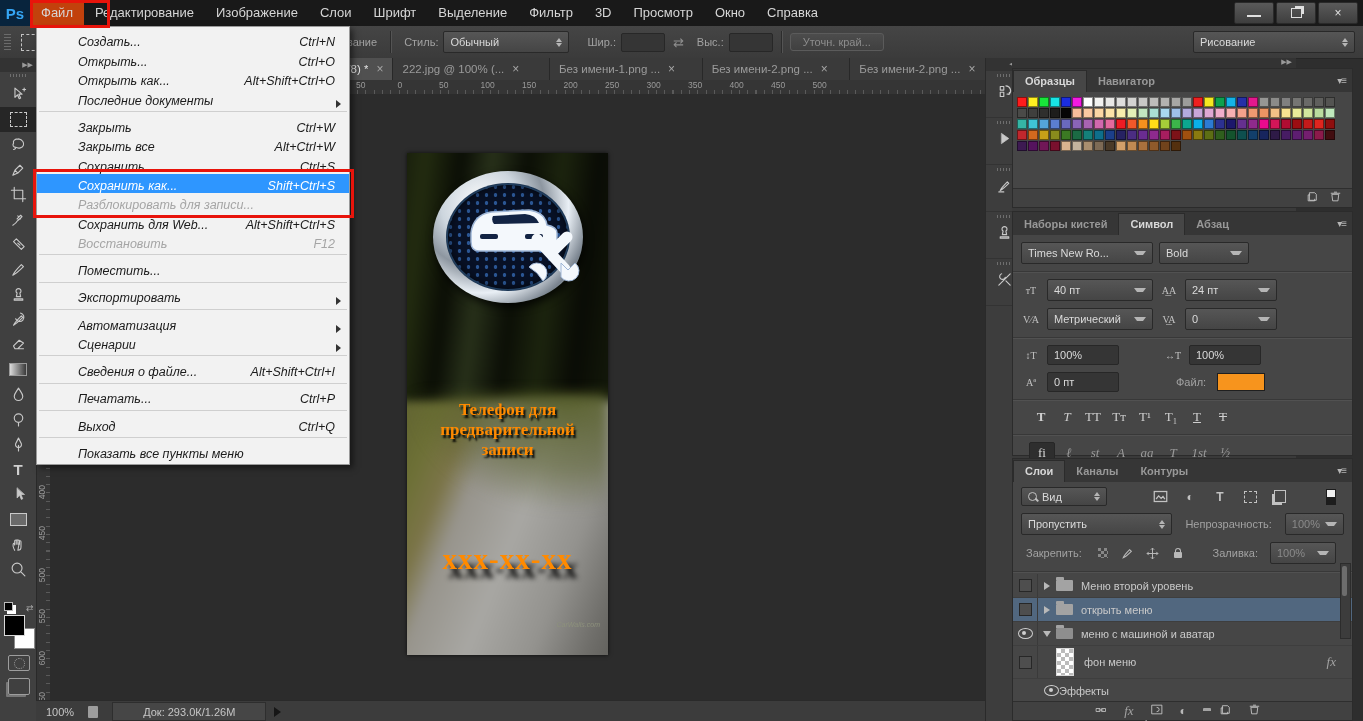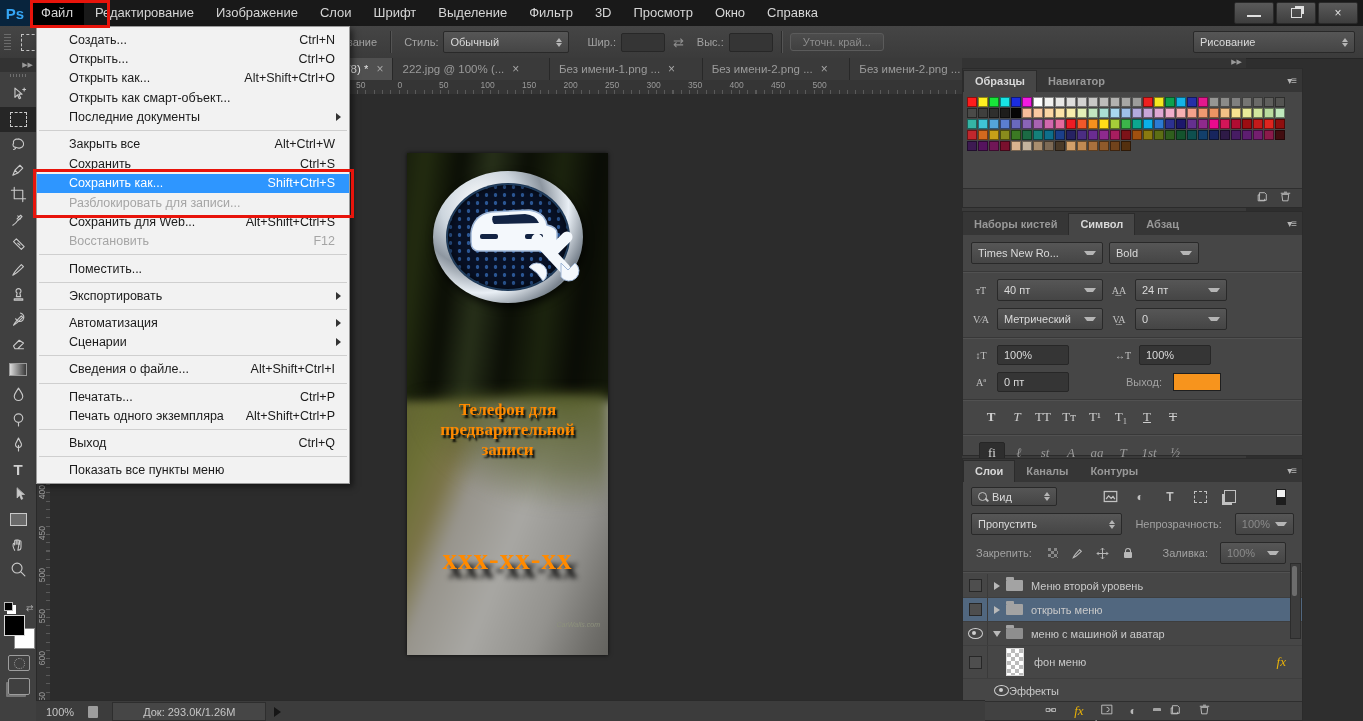--- a/index.html
+++ b/index.html
@@ -4,21 +4,21 @@
 <style>
   html,body{margin:0;padding:0;background:#1a1a1a;}
   #app{position:relative;width:1363px;height:721px;overflow:hidden;background:#2e2e2e;
        font-family:"Liberation Sans",sans-serif;color:#cccccc;font-size:12px;}
   .abs{position:absolute;}
   
   #titlebar{left:0;top:0;width:1363px;height:26px;background:#191919;display:flex;align-items:center;}
   .ps-logo{width:30px;height:26px;background:#08243d;color:#35a6f5;font-weight:bold;font-size:15px;
            display:flex;align-items:center;justify-content:center;}
   .mitem{padding:0 11px;height:26px;line-height:26px;color:#d6d6d6;font-size:13px;white-space:nowrap;}
-  .mitem.active{background:#000000;}
+  .mitem.active{background:#c2410c;}
   #winctl{position:absolute;right:5px;top:2px;display:flex;gap:2px;}
   .wbtn{width:38px;height:20px;background:linear-gradient(#5a5a5a,#3e3e3e);border:1px solid #2a2a2a;
         display:flex;align-items:center;justify-content:center;color:#e0e0e0;font-size:12px;border-radius:2px;}
   .wb-min{width:14px;height:2px;background:#e0e0e0;margin-top:6px;}
   .wb-rest{width:9px;height:8px;border:1.5px solid #e0e0e0;box-shadow:3px -3px 0 -1px #e0e0e0;}
   
   #optionsbar{left:0;top:26px;width:1363px;height:32px;background:linear-gradient(#454545,#3b3b3b);
               border-bottom:1px solid #262626;display:flex;align-items:center;}
   .obar-label{font-size:11px;color:#a2a2a2;margin:0 5px;white-space:nowrap;}
   .dd{background:linear-gradient(#565656,#454545);border:1px solid #292929;border-radius:2px;height:20px;
@@ -96,21 +96,21 @@
     font-weight:bold;font-size:34px;color:#ff8a00;text-shadow:6px 9px 5px rgba(0,0,0,.95);}
   .doc-ph2{position:absolute;left:0;top:390px;width:201px;text-align:center;font-family:"Liberation Serif",serif;
     font-weight:bold;font-size:29px;letter-spacing:1px;color:#ff8a00;text-shadow:6px 9px 5px rgba(0,0,0,.95);}
   .doc-wm{position:absolute;right:8px;top:468px;font-size:7px;color:#8d917c;font-style:italic;}
   
   #dock{left:985px;top:58px;width:37px;height:663px;background:#3d3d3d;border-left:1px solid #2a2a2a;border-right:1px solid #2a2a2a;}
   #dock-top{height:13px;background:#333;color:#9a9a9a;font-size:7px;text-align:right;padding:2px 3px 0 0;box-sizing:border-box;}
   .dock-btn{width:37px;height:47px;border-bottom:1px solid #333;display:flex;flex-direction:column;align-items:center;padding-top:3px;box-sizing:border-box;}
   .dock-grip{width:16px;height:3px;background:repeating-linear-gradient(90deg,#6e6e6e 0 1px,transparent 1px 3px);margin-bottom:6px;}
   
-  #rightcol{left:962px;top:58px;width:284px;height:663px;background:#3a3a3a;}
+  #rightcol{left:1012px;top:58px;width:284px;height:663px;background:#3a3a3a;}
   .pcol-top{height:10px;background:#333;color:#9a9a9a;font-size:7px;text-align:right;padding-right:4px;}
   .panel{position:absolute;left:0;width:341px;background:#464646;border:1px solid #2b2b2b;box-sizing:border-box;}
   .phead{height:23px;background:#363636;display:flex;align-items:flex-end;position:relative;}
   .ptab{padding:4px 11px 5px;font-size:11px;font-weight:bold;color:#989898;white-space:nowrap;}
   .ptab.active{background:#464646;color:#d8d8d8;border:1px solid #2b2b2b;border-bottom:none;}
   .pmenu{position:absolute;right:6px;top:6px;color:#b5b5b5;font-size:10px;letter-spacing:-1px;}
   
   #swgrid{padding:5px 4px;display:flex;flex-direction:column;gap:1px;}
   .swrow{display:flex;gap:1px;}
   .sw{width:10px;height:10px;border:1px solid rgba(0,0,0,.45);box-sizing:border-box;}
@@ -133,39 +133,39 @@
   .eye:after{content:"";position:absolute;left:3.5px;top:1.5px;width:4px;height:4px;border-radius:50%;background:#cfcfcf;}
   .tri{width:0;height:0;border-top:4px solid transparent;border-bottom:4px solid transparent;border-left:6px solid #b9b9b9;margin:0 6px;flex:none;}
   .tri.open{border-left:4px solid transparent;border-right:4px solid transparent;border-top:6px solid #b9b9b9;border-bottom:none;margin:0 5px;}
   .folder{width:17px;height:11px;background:#a3a3a3;border-radius:1px;position:relative;margin-right:8px;flex:none;}
   .folder:before{content:"";position:absolute;top:-3px;left:0;width:8px;height:3px;background:#a3a3a3;border-radius:1px 1px 0 0;}
   .lrow.sel{background:#51677f;}
   .checker{width:16px;height:26px;border:1px solid #d9d9d9;background:#fff;
     background-image:linear-gradient(45deg,#bbb 25%,transparent 25%,transparent 75%,#bbb 75%),
                      linear-gradient(45deg,#bbb 25%,transparent 25%,transparent 75%,#bbb 75%);
     background-size:8px 8px;background-position:0 0,4px 4px;margin:0 10px 0 18px;}
-  .fx{font-style:italic;color:#eab308;font-family:"Liberation Serif",serif;font-size:13px;}
+  .fx{font-style:italic;color:#a3a3a3;font-family:"Liberation Serif",serif;font-size:13px;}
   .lscroll{position:absolute;right:1px;width:9px;background:#3c3c3c;border:1px solid #2c2c2c;}
   .lthumb{position:absolute;left:1px;width:5px;background:#6d6d6d;border-radius:2px;}
   .lock-ico{width:18px;height:14px;display:flex;align-items:center;justify-content:center;color:#b9b9b9;}
   .padlock{width:8px;height:6px;background:#b9b9b9;border-radius:1px;position:relative;margin-top:4px;}
   .padlock:before{content:"";position:absolute;left:1px;top:-4px;width:4px;height:4px;border:1.5px solid #b9b9b9;border-bottom:none;border-radius:3px 3px 0 0;}
   .checker8{width:10px;height:10px;background:#888;background-image:linear-gradient(45deg,#444 25%,transparent 25%,transparent 75%,#444 75%),linear-gradient(45deg,#444 25%,transparent 25%,transparent 75%,#444 75%);background-size:6px 6px;background-position:0 0,3px 3px;}
   .searchdd{display:flex;align-items:center;background:linear-gradient(#565656,#454545);border:1px solid #292929;border-radius:2px;height:19px;padding:0 6px;font-size:11px;color:#dadada;width:86px;box-sizing:border-box;}
   .mag{width:7px;height:7px;border:1.5px solid #c2c2c2;border-radius:50%;position:relative;margin-right:5px;flex:none;}
   .mag:after{content:"";position:absolute;left:6px;top:6px;width:4px;height:1.5px;background:#c2c2c2;transform:rotate(45deg);}
   .disabled-txt{color:#8a8a8a !important;}
   
   #statusbar{left:36px;top:700px;width:949px;height:21px;background:#3c3c3c;border-top:1px solid #2a2a2a;display:flex;align-items:center;font-size:11px;}
   #docinfo{background:#464646;border:1px solid #2e2e2e;height:17px;display:flex;align-items:center;padding:0 30px;margin-left:14px;color:#c6c6c6;}
   .statarrow{width:0;height:0;border-top:5px solid transparent;border-bottom:5px solid transparent;border-left:7px solid #161616;margin-left:8px;}
   .pageico{width:10px;height:12px;background:#9d9d9d;border-radius:1px;margin-left:14px;position:relative;}
   
   #filemenu{left:36px;top:26px;width:312px;background:#f2f2f2;border:1px solid #9a9a9a;box-shadow:3px 3px 6px rgba(0,0,0,.5);z-index:40;padding:3px 0;}
-  .fitem{height:19.4px;display:flex;align-items:center;padding:0 14px 0 32px;font-size:12.5px;color:#1b1b1b;position:relative;}
+  .fitem{height:19.4px;display:flex;align-items:flex-end;padding:0 14px 0 41px;font-size:12.5px;color:#1b1b1b;position:relative;font-style:italic;}
   .fitem .sc{margin-left:auto;color:#1b1b1b;}
   .fitem.dis,.fitem.dis .sc{color:#a5a5a5;}
   .fitem.hl{background:#2e96ff;color:#fff;}
   .fitem.hl .sc{color:#fff;}
   .fsep{height:1px;background:#cfcfcf;margin:3.4px 2px;}
   .subarr{position:absolute;right:8px;width:0;height:0;border-top:4px solid transparent;border-bottom:4px solid transparent;border-left:5px solid #333;}
   
   .redbox{position:absolute;border:3px solid #e8140b;z-index:60;pointer-events:none;}
 </style>
 </head>
@@ -698,21 +698,21 @@
         <span class="cico">↕T</span>
         <span class="cfield" style="width:58px">100%</span>
         <span style="width:32px"></span>
         <span class="cico">↔T</span>
         <span class="cfield" style="width:58px">100%</span>
       </div>
       <div class="crow">
         <span class="cico">Aª</span>
         <span class="cfield" style="width:58px">0 пт</span>
         <span style="width:40px"></span>
-        <span class="obar-label">Выход:</span>
+        <span class="obar-label">Файл:</span>
         <span class="cswatch" id="txtcolor" style="background: rgb(247, 148, 29);"></span>
       </div>
       <div class="crule"></div>
       <div class="crow" id="style-row" style="gap:2px;margin-left:16px">
           <span class="tbtn" style="font-weight:bold">T</span>
           <span class="tbtn" style="font-style:italic">T</span>
           <span class="tbtn" style="">TT</span>
           <span class="tbtn" style="">Tт</span>
           <span class="tbtn" style="">T¹</span>
           <span class="tbtn" style="">T₁</span>
@@ -907,27 +907,28 @@
       </div>
       <div class="fitem">
         <span>Открыть...</span>
         <span class="sc">Ctrl+O</span>
       </div>
       <div class="fitem">
         <span>Открыть как...</span>
         <span class="sc">Alt+Shift+Ctrl+O</span>
       </div>
       <div class="fitem">
-        <span>Открыть как смарт-объект...</span>
-      </div>
-      <div class="fitem">
         <span>Последние документы</span>
         <span class="subarr"></span>
       </div>
       <div class="fsep"></div>
+      <div class="fitem">
+        <span>Закрыть</span>
+        <span class="sc">Ctrl+W</span>
+      </div>
       <div class="fitem">
         <span>Закрыть все</span>
         <span class="sc">Alt+Ctrl+W</span>
       </div>
       <div class="fitem">
         <span>Сохранить</span>
         <span class="sc">Ctrl+S</span>
       </div>
       <div class="fitem hl">
         <span>Сохранить как...</span>
@@ -965,24 +966,20 @@
       <div class="fsep"></div>
       <div class="fitem">
         <span>Сведения о файле...</span>
         <span class="sc">Alt+Shift+Ctrl+I</span>
       </div>
       <div class="fsep"></div>
       <div class="fitem">
         <span>Печатать...</span>
         <span class="sc">Ctrl+P</span>
       </div>
-      <div class="fitem">
-        <span>Печать одного экземпляра</span>
-        <span class="sc">Alt+Shift+Ctrl+P</span>
-      </div>
       <div class="fsep"></div>
       <div class="fitem">
         <span>Выход</span>
         <span class="sc">Ctrl+Q</span>
       </div>
       <div class="fsep"></div>
       <div class="fitem">
         <span>Показать все пункты меню</span>
       </div>
     </div>

